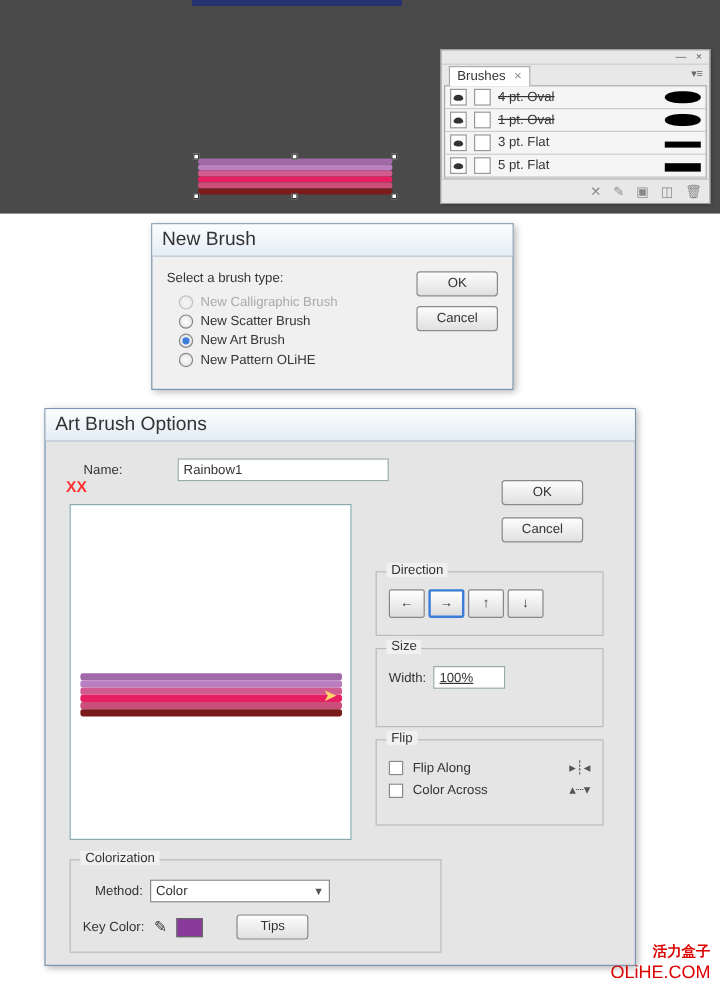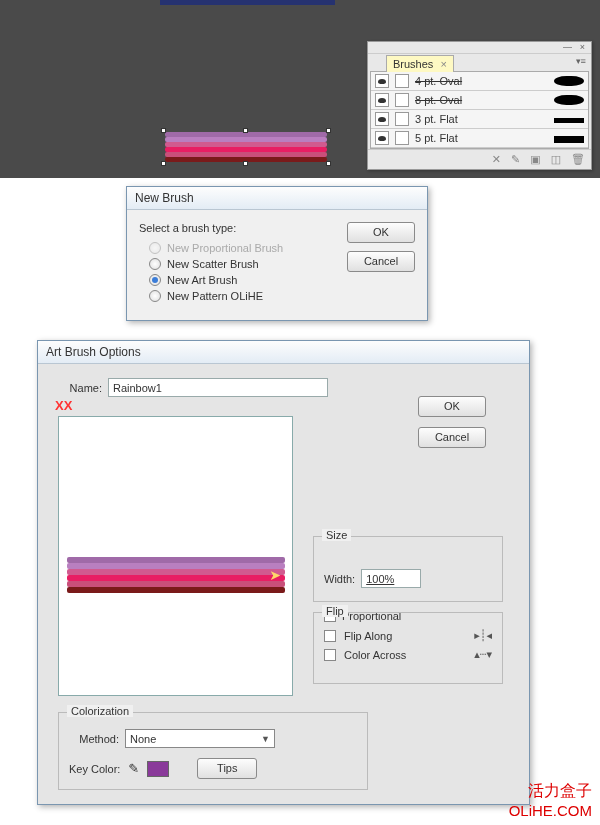--- a/index.html
+++ b/index.html
@@ -9,38 +9,38 @@
 
 
 .canvas-stroke{position:absolute;top:132px;left:165px;width:162px;height:30px}
 .sel-handle{width:5px;height:5px;background:#fff;border:1px solid #333;position:absolute}
 .stripe{height:5px;border-radius:2px}
 
 
 .panel{position:absolute;top:41px;left:367px;width:225px;background:#e8e8e8;border:1px solid #999;box-shadow:1px 1px 3px rgba(0,0,0,.3)}
 .panel-top{height:12px;display:flex;justify-content:flex-end;align-items:center;padding:0 4px;gap:6px;border-bottom:1px solid #ccc}
 .mini-ico{width:9px;height:9px;display:inline-block;font-size:9px;line-height:9px;text-align:center;color:#666}
-.panel-tab{display:inline-block;background:#fef9c3;border:1px solid #aaa;border-bottom:none;padding:2px 6px;margin-left:18px;font-size:11px;position:relative;top:1px}
+.panel-tab{display:inline-block;background:#ffffff;border:1px solid #aaa;border-bottom:none;padding:2px 6px;margin-left:6px;font-size:11px;position:relative;top:1px}
 .panel-tab .x{margin-left:4px;color:#888;cursor:pointer}
 .panel-body{background:#f5f5f5;border:1px solid #aaa;margin:0 2px}
 .brush-row{display:flex;align-items:center;height:19px;border-bottom:1px solid #ccc;padding:0 4px;gap:6px}
 .vis{width:14px;height:14px;border:1px solid #999;background:#fff;display:flex;align-items:center;justify-content:center}
 .vis::after{content:"";width:8px;height:5px;background:#333;border-radius:50% 50% 50% 50%/60% 60% 40% 40%}
 .thumb{width:14px;height:14px;border:1px solid #999;background:#fff}
 .brush-name{flex:1;font-size:11px;text-decoration:line-through}
 .brush-name.nos{text-decoration:none}
 .stroke-prev{width:30px;height:10px}
 .stroke-oval{background:#000;border-radius:50%/60%}
 .stroke-flat{background:#000;height:5px;margin-top:2px}
 .panel-foot{height:20px;display:flex;justify-content:flex-end;align-items:center;gap:10px;padding:0 6px;border-top:1px solid #ccc;background:#e8e8e8}
 .foot-ico{color:#888;font-size:11px}
 
 
 .dialog1{position:absolute;top:186px;left:126px;width:302px;background:#f0f0f0;border:1px solid #7a96b0;box-shadow:2px 2px 6px rgba(0,0,0,.3)}
-.dlg-title{background:linear-gradient(#fdfdfd,#e3ecf5);padding:4px 8px;border-bottom:1px solid #b9c6d2;font-size:12px}
+.dlg-title{background:linear-gradient(#fdfdfd,#e3ecf5);padding:4px 8px;border-bottom:1px solid #b9c6d2;font-size:16px}
 .dlg1-body{padding:12px 12px 14px;display:flex;gap:10px}
 .radio-col{flex:1}
 .radio-col .lbl{margin-bottom:8px}
 .radio-row{display:flex;align-items:center;gap:6px;margin:4px 0 4px 10px}
 .radio{width:12px;height:12px;border:1px solid #888;border-radius:50%;background:radial-gradient(#fff,#ddd)}
 .radio.sel::after{content:"";display:block;width:6px;height:6px;background:#3b7dd8;border-radius:50%;margin:2px}
 .radio.dis{opacity:.45}
 .btn{width:68px;height:21px;background:linear-gradient(#fdfdfd,#e0e0e0);border:1px solid #8a8a8a;border-radius:3px;text-align:center;line-height:19px;font-size:11px;cursor:pointer}
 .btn-col{display:flex;flex-direction:column;gap:8px}
 
@@ -56,34 +56,34 @@
 .arrow-r{position:absolute;right:4px;top:50%;transform:translateY(-50%);color:#ffd76a;font-size:14px}
 .xx{position:absolute;top:398px;left:55px;color:#f33;font-size:13px;font-weight:bold}
 .right-col{position:absolute;top:32px;left:380px;display:flex;flex-direction:column;gap:10px}
 .group{position:absolute;border:1px solid #bbb;padding:10px 10px 10px 10px}
 .group .gtitle{position:absolute;top:-8px;left:8px;background:#f0f0f0;padding:0 4px}
 .grp-dir{top:108px;left:275px;width:190px;height:54px}
 .dir-btns{display:flex;gap:3px;margin-top:4px}
 .dir-btn{width:30px;height:24px;border:1px solid #888;background:linear-gradient(#fff,#ddd);border-radius:2px;text-align:center;line-height:22px;cursor:pointer}
 .dir-btn.sel{border:2px solid #3b7dd8;line-height:20px}
 .grp-size{top:172px;left:275px;width:190px;height:66px}
-.size-row{display:flex;align-items:center;gap:6px;margin-top:22px}
+.size-row{display:flex;align-items:center;gap:6px;margin-top:4px}
 .chk{width:12px;height:12px;border:1px solid #888;background:#fff}
 .grp-flip{top:248px;left:275px;width:190px;height:72px}
 .flip-row{display:flex;align-items:flex-end;gap:8px;margin:6px 0}
 .flip-ico{font-size:11px;color:#555;margin-left:auto}
 .grp-colr{top:348px;left:20px;width:310px;height:78px}
 .method-row{display:flex;align-items:center;gap:6px;margin:6px 0 10px}
 .select{height:19px;border:1px solid #888;background:#fff;padding:0 4px;min-width:150px;display:flex;align-items:center;justify-content:space-between}
 .select .caret{font-size:9px;color:#555}
 .key-row{display:flex;align-items:center;gap:8px}
 .swatch{width:22px;height:16px;border:1px solid #666;background:#8a3a9a}
 .eyedrop{font-size:13px;color:#333}
 .watermark{position:absolute;bottom:6px;right:8px;text-align:right}
-.watermark .cn{color:#d00;font-size:16px;font-weight:normal}
+.watermark .cn{color:#d00;font-size:12px;font-weight:bold}
 .watermark .en{color:#d00;font-size:15px}
 </style>
 </head>
 <body>
 
 <div class="dark-area">
   <div class="top-bar"></div>
   <div class="canvas-stroke">
     <div>
       <div class="stripe" style="background:#a06aa8"></div>
@@ -117,21 +117,21 @@
   <div class="panel-body">
     <div class="brush-row">
       <span class="vis"></span>
       <span class="thumb"></span>
       <span class="brush-name">4 pt. Oval</span>
       <span class="stroke-prev stroke-oval"></span>
     </div>
     <div class="brush-row">
       <span class="vis"></span>
       <span class="thumb"></span>
-      <span class="brush-name">8 pt. Oval</span>
+      <span class="brush-name">1 pt. Oval</span>
       <span class="stroke-prev stroke-oval"></span>
     </div>
     <div class="brush-row">
       <span class="vis"></span>
       <span class="thumb"></span>
       <span class="brush-name nos">3 pt. Flat</span>
       <span class="stroke-prev stroke-flat"></span>
     </div>
     <div class="brush-row">
       <span class="vis"></span>
@@ -149,21 +149,21 @@
   </div>
 </div>
 
 <div class="dialog1">
   <div class="dlg-title">New Brush</div>
   <div class="dlg1-body">
     <div class="radio-col">
       <div class="lbl">Select a brush type:</div>
       <div class="radio-row">
         <span class="radio dis"></span>
-        <span style="color:#aaa">New Proportional Brush</span>
+        <span style="color:#aaa">New Calligraphic Brush</span>
       </div>
       <div class="radio-row">
         <span class="radio"></span>
         <span>New Scatter Brush</span>
       </div>
       <div class="radio-row">
         <span class="radio sel"></span>
         <span>New Art Brush</span>
       </div>
       <div class="radio-row">
@@ -176,50 +176,55 @@
       <div class="btn">Cancel</div>
     </div>
   </div>
 </div>
 
 <div class="dialog2">
   <div class="dlg-title">Art Brush Options</div>
   <div class="dlg2-body">
     <div class="name-row">
       <label>Name:</label>
-      <input class="txt" style="width: 220px;" value="Rainbow1">
+      <input class="txt" style="width: 176px; margin-left: 40px;" value="Rainbow1">
     </div>
 
     <div class="right-col">
       <div class="btn">OK</div>
       <div class="btn">Cancel</div>
     </div>
 
     <div class="preview">
       <div class="prev-stroke">
         <div class="stripe" style="background:#a06aa8"></div>
         <div class="stripe" style="background:#b97fc0"></div>
         <div class="stripe" style="background:#d15a8f"></div>
         <div class="stripe" style="background:#e81e63"></div>
         <div class="stripe" style="background:#c94f7a"></div>
         <div class="stripe" style="background:#7a1a1a"></div>
         <span class="arrow-r">➤</span>
       </div>
     </div>
 
+    <div class="group grp-dir">
+      <span class="gtitle">Direction</span>
+      <div class="dir-btns">
+        <div class="dir-btn">←</div>
+        <div class="dir-btn sel">→</div>
+        <div class="dir-btn">↑</div>
+        <div class="dir-btn">↓</div>
+      </div>
+    </div>
 
     <div class="group grp-size">
       <span class="gtitle">Size</span>
       <div class="size-row">
         <span>Width:</span>
         <input class="txt" style="width: 60px; text-decoration: underline;" value="100%">
-      </div>
-      <div class="size-row">
-        <span class="chk"></span>
-        <span>Proportional</span>
       </div>
     </div>
 
     <div class="group grp-flip">
       <span class="gtitle">Flip</span>
       <div class="flip-row">
         <span class="chk"></span>
         <span>Flip Along</span>
         <span class="flip-ico">▸┊◂</span>
       </div>
@@ -228,21 +233,21 @@
         <span>Color Across</span>
         <span class="flip-ico">▴┈▾</span>
       </div>
     </div>
 
     <div class="group grp-colr">
       <span class="gtitle">Colorization</span>
       <div class="method-row">
         <span style="width:50px;text-align:right">Method:</span>
         <div class="select">
-          <span>None</span>
+          <span>Color</span>
           <span class="caret">▼</span>
         </div>
       </div>
       <div class="key-row">
         <span>Key Color:</span>
         <span class="eyedrop">✎</span>
         <span class="swatch"></span>
         <div class="btn" style="width:60px;margin-left:20px">Tips</div>
       </div>
     </div>

